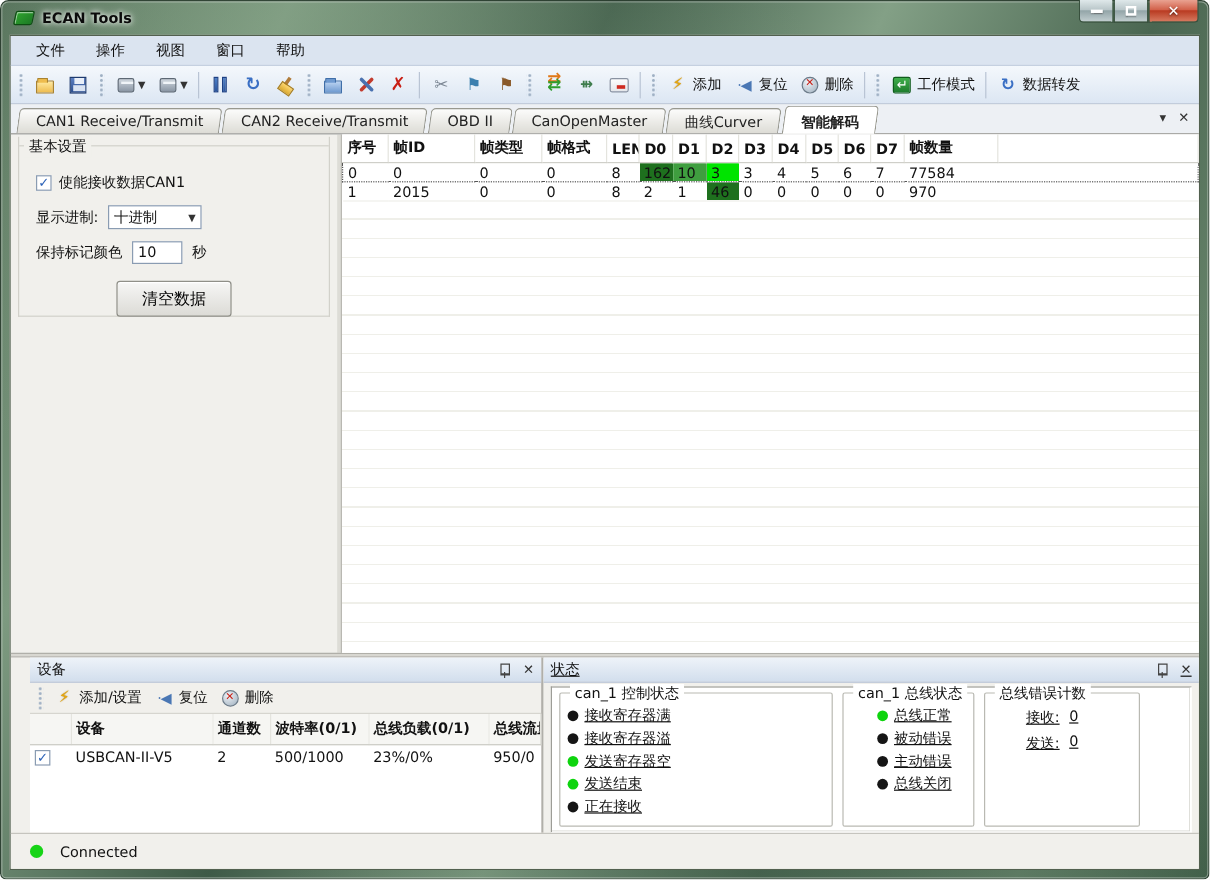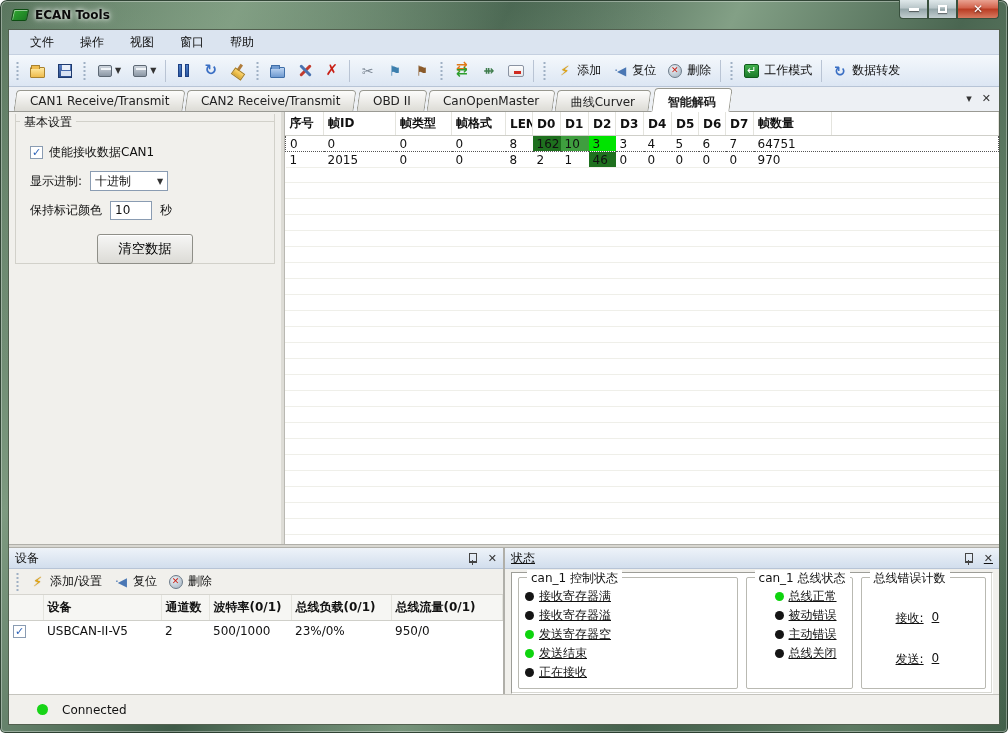--- a/index.html
+++ b/index.html
@@ -105,21 +105,21 @@
   table.grid td { padding:0 4px; height:16px; border-bottom:1px solid #efefe9; white-space:nowrap; overflow:hidden; }
   tr.selrow td { border-top:1px dotted #555; border-bottom:1px dotted #555; }
   tr.selrow td:first-child { border-left:1px dotted #555; }
   tr.selrow td:last-child { border-right:1px dotted #555; }
   .gridlines { position:absolute; left:0; right:0; bottom:0; top:55px; background:repeating-linear-gradient(#fff 0 15px,#efefe9 15px 16px); }
 
   
   .hsplit { height:4px; background:#d8d7d1; border-top:1px solid #b0afa9; border-bottom:1px solid #b0afa9; flex:0 0 auto; }
   .bottom { height:146px; display:flex; flex:0 0 auto; }
   .panel { display:flex; flex-direction:column; background:#f1f0ec; min-width:0; }
-  .panel.dev { width:496px; flex:0 0 auto; border-right:2px solid #b0afa9; }
+  .panel.dev { width:444px; flex:0 0 auto; border-right:2px solid #b0afa9;padding-left:16px; }
   .panel.stat { flex:1 1 auto;text-decoration:underline; }
   .panel-title { height:21px; background:linear-gradient(#eef3f9,#d2deed); border-bottom:1px solid #b7c4d6; display:flex; align-items:center; padding:0 6px; flex:0 0 auto; }
   .panel-title .t { flex:1; }
   .pin-icon { width:11px; height:13px; position:relative; margin-right:10px; }
   .pin-icon:before { content:""; position:absolute; left:2px; top:1px; width:6px; height:7px; border:1px solid #444; border-bottom:2px solid #444; }
   .pin-icon:after { content:""; position:absolute; left:5px; top:8px; width:1px; height:5px; background:#444; }
   .close-sm { font-size:11px; color:#333; }
 
   .dev-toolbar { height:26px; display:flex; align-items:center; border-bottom:1px solid #d6d5cf; padding-left:2px; flex:0 0 auto; }
   .dev-grid { flex:1; background:#fff; margin:0; }
@@ -129,29 +129,29 @@
 
   .stat-body { flex:1; margin:3px 6px 0; background:#fff; border:1px solid #9d9d97; border-right-color:#fff; border-bottom-color:#fff; box-shadow:inset -1px -1px 0 #d8d8d2; padding:4px 6px; display:flex; gap:8px; min-height:0; }
   .sgroup { border:1px solid #b9b9b2; border-radius:2px; position:relative; padding:8px 6px 2px; }
   .sgroup .gt { position:absolute; top:-8px; left:8px; background:#fff; padding:0 4px; white-space:nowrap; }
   .sgroup.ctrl { width:228px; display:flex; gap:2px; }
   .scol { flex:1; }
   .sitem { display:flex; align-items:center; margin:2px 0; white-space:nowrap; }
   .dot { width:9px; height:9px; border-radius:50%; margin-right:5px; flex:0 0 auto; }
   .sgroup.bus { width:110px;padding-left:28px; }
   .sgroup.cnt { width:130px; }
-  .cntrow { display:flex; margin:24px 4px; }
+  .cntrow { display:flex; margin:4px 4px; }
   .cntrow .k { width:52px; text-align:right; margin-right:8px; }
   .stat-tabs { height:22px; display:flex; align-items:flex-end; padding-left:8px; flex:0 0 auto; }
   .stab { padding:2px 8px 3px; margin-right:4px; }
   .stab.active { border-bottom:1px solid #333; font-weight:normal; }
   .stab.boxed { background:linear-gradient(#f6f6f4,#deded8); border:1px solid #98988f; border-bottom:none; margin-bottom:0; padding-bottom:5px; }
 
   
-  .statusbar { height:30px; background:#f1f0ec; border-top:1px solid #c5c4be; display:flex; align-items:center; padding-left:28px; flex:0 0 auto; }
+  .statusbar { height:30px; background:#f1f0ec; border-top:1px solid #c5c4be; display:flex; align-items:center; padding-left:16px; flex:0 0 auto; }
   .statusbar .dot { width:11px; height:11px; margin-right:14px; }
 </style>
 </head>
 <body>
 
 <div class="win">
 
   <div class="titlebar">
     <div class="app-icon"></div>
     <div class="title-text">ECAN Tools</div>
@@ -373,21 +373,21 @@
                 <td>0</td>
               <td>8</td>
               <td style="background-color: rgb(30, 112, 30);">162</td>
               <td style="background-color: rgb(63, 158, 63);">10</td>
               <td style="background-color: rgb(0, 228, 0);">3</td>
               <td>3</td>
                 <td>4</td>
               <td>5</td>
                 <td>6</td>
               <td>7</td>
-                <td>64751</td>
+                <td>77584</td>
                 <td></td>
             </tr>
             <tr>
               <td>1</td>
                 <td>2015</td>
               <td>0</td>
                 <td>0</td>
               <td>8</td>
                 <td>2</td>
               <td>1</td>

